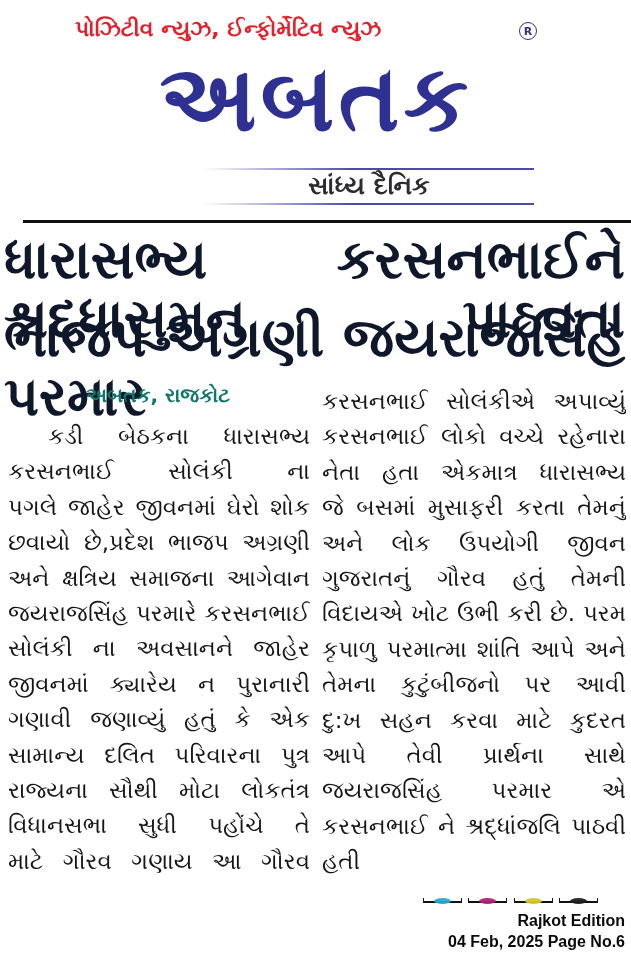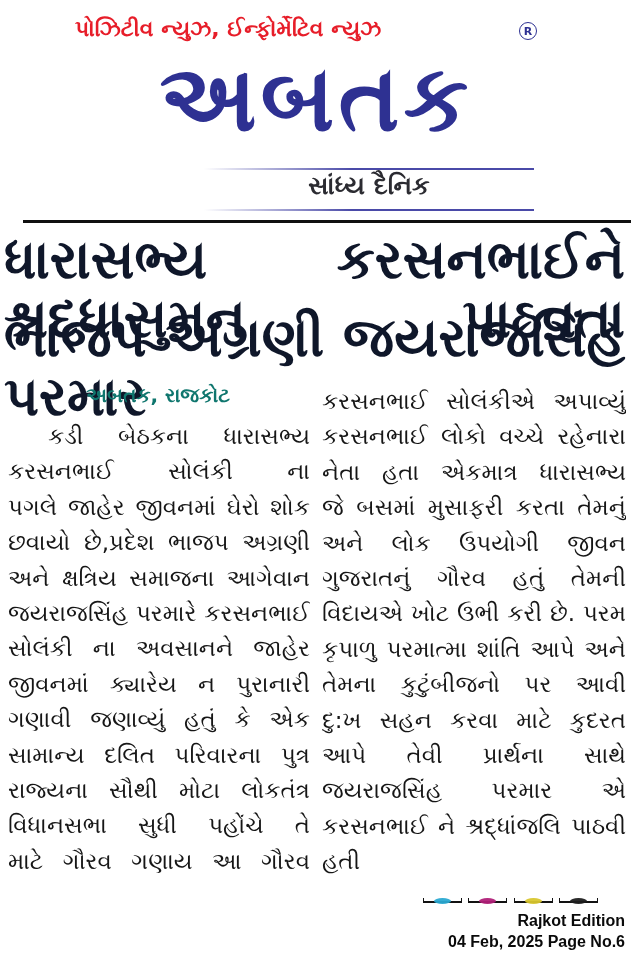--- a/index.html
+++ b/index.html
@@ -47,21 +47,21 @@
     left: 204px; top: 168px; width: 330px;
   }
   .subtitle-line {
     height: 2px;
     background: linear-gradient(to right, rgba(74,74,168,0), #4a4aa8 45%, #4a4aa8);
   }
   .subtitle-text {
     text-align: center;
     font-size: 25px; font-weight: 700;
     color: #2b2b31;
-    padding: 1px 0 8px 0;
+    padding: 1px 0 2px 0;
   }
   .black-rule {
     position: absolute;
     left: 23px; top: 220px; width: 608px; height: 3px;
     background: #101010;
   }
 
   
   .headline-line {
     position: absolute;

